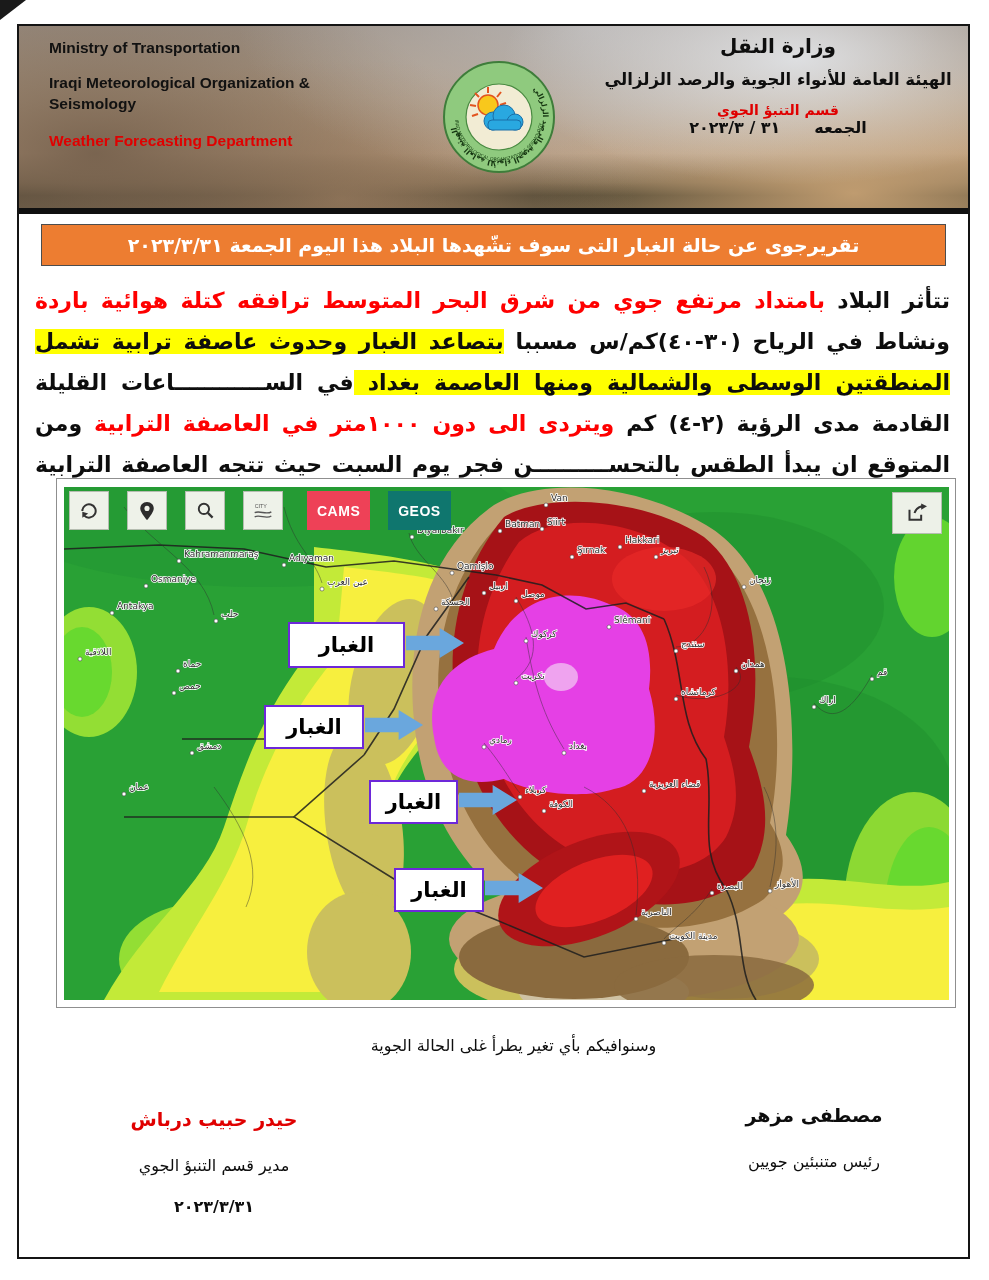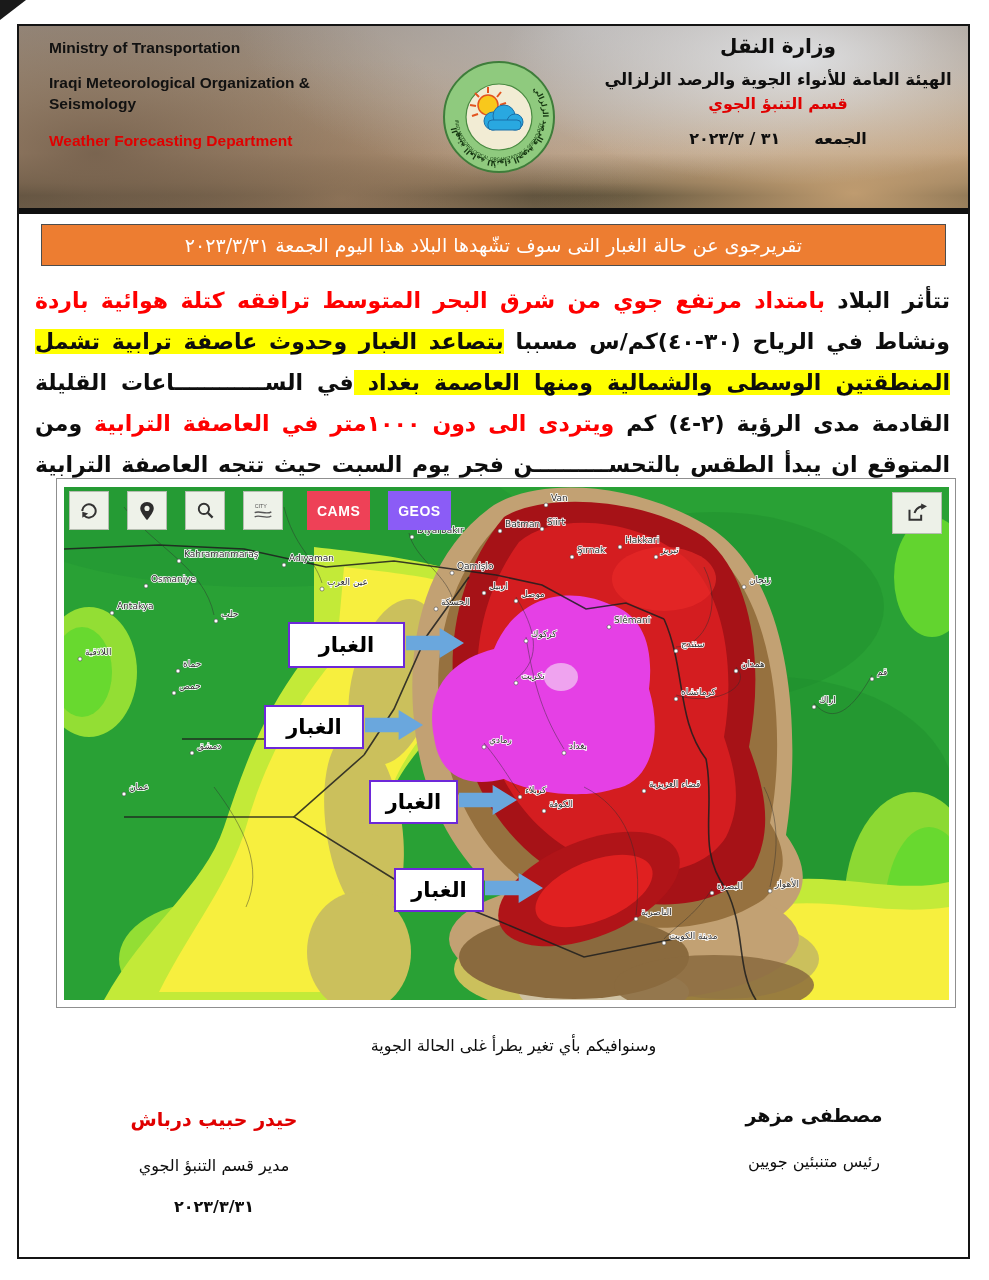--- a/index.html
+++ b/index.html
@@ -19,48 +19,48 @@
       radial-gradient(ellipse 460px 190px at 88% 92%, rgba(197,160,115,.95) 0%, rgba(197,160,115,0) 70%),
       linear-gradient(180deg,#9d9186 0%, #b4a08a 40%, #bfa387 70%, #7c6b52 86%, #47412f 93%, #59503c 100%);
   }
   #header-left{left:30px;top:12px;width:330px;color:#111;
     font-family:"Liberation Sans","DejaVu Sans",sans-serif;font-weight:bold;font-size:15.5px;line-height:1.35;}
   #header-left .l2{margin-top:14px;}
   #header-left .l3{margin-top:16px;color:#e00000;}
   #header-right{right:10px;top:8px;width:360px;text-align:center;direction:rtl;color:#0e0e0e;font-weight:bold;}
   #header-right .hr1{font-size:20px;}
   #header-right .hr2{font-size:16.5px;margin-top:12px;}
-  #header-right .hr3{font-size:16px;color:#e00000;margin-top:5px;}
-  #header-right .hr4{margin-top:16px;font-size:16px;display:flex;flex-direction:row;justify-content:center;gap:34px;direction:ltr;}
+  #header-right .hr3{font-size:14px;color:#e00000;margin-top:13px;}
+  #header-right .hr4{font-size:16px;display:flex;flex-direction:row;justify-content:center;gap:34px;direction:ltr;}
   #logo{left:422px;top:33px;width:116px;height:116px;}
   
   #black-bar{left:0;top:182px;width:949px;height:6px;background:#101010;}
   
   #title-bar{left:22px;top:198px;width:903px;height:40px;background:#ED7D31;border:1px solid #4d4d4d;
      display:flex;align-items:center;justify-content:center;}
-  #title-bar span{color:#ffffff;font-weight:normal;font-size:19px;direction:rtl;}
+  #title-bar span{color:#ffffff;font-weight:bold;font-size:19px;direction:rtl;}
   
   #report{left:16px;top:254px;width:915px;direction:rtl;text-align:justify;text-align-last:center;
      font-size:22px;font-weight:bold;color:#0d0d0d;line-height:41px;}
   #report .r{color:#fe0000;}
   #report .h{background:#ffff00;}
   
   #map-box{left:37px;top:452px;width:898px;height:528px;border:1px solid #8f8f8f;background:#fff;}
   #map-svg{left:7px;top:8px;width:885px;height:513px;}
   .dust-label{position:absolute;background:#ffffff;border:2px solid #6d28d9;display:flex;align-items:center;justify-content:center;
      font-size:21px;font-weight:bold;color:#000;direction:rtl;z-index:6;}
   .dust-arrow{position:absolute;width:58px;height:30px;background:#6aa7dd;z-index:6;
      clip-path:polygon(0 26%,58% 26%,58% 0,100% 50%,58% 100%,58% 74%,0 74%);}
   #map-toolbar{left:12px;top:12px;display:flex;gap:18px;z-index:7;}
   .tool-btn{width:38px;height:37px;background:#eef2e9;border:1px solid #b5bdb0;display:flex;align-items:center;justify-content:center;}
   .tool-btn svg{display:block;}
   .pill-btn{height:39px;padding:0 10px;display:flex;align-items:center;justify-content:center;color:#fff;
      font-family:"Liberation Sans",sans-serif;font-weight:bold;font-size:14px;letter-spacing:.5px;}
   #cams-btn{background:#ee4157;margin-left:6px;}
-  #geos-btn{background:#8b5cf6;}
+  #geos-btn{background:#0f766e;}
   #share-btn{position:absolute;right:13px;top:13px;width:48px;height:40px;background:#edf1e8;border:1px solid #b5bdb0;
      display:flex;align-items:center;justify-content:center;z-index:7;}
   
   #footer-note{left:0;top:1010px;width:989px;text-align:center;font-size:16px;color:#0d0d0d;direction:rtl;}
   .sig{text-align:center;direction:rtl;}
   #sig-right{left:640px;top:1078px;width:310px;}
   #sig-left{left:40px;top:1082px;width:310px;}
   .sig .name{font-size:19px;font-weight:bold;color:#0d0d0d;}
   #sig-left .name{color:#e00000;}
   .sig .role{font-size:16px;margin-top:26px;color:#0d0d0d;}

